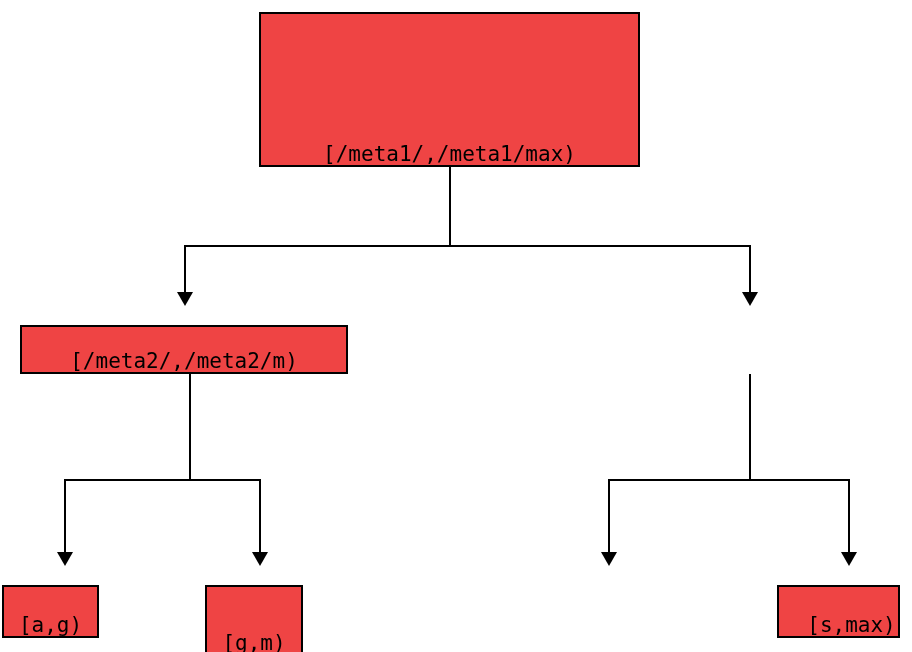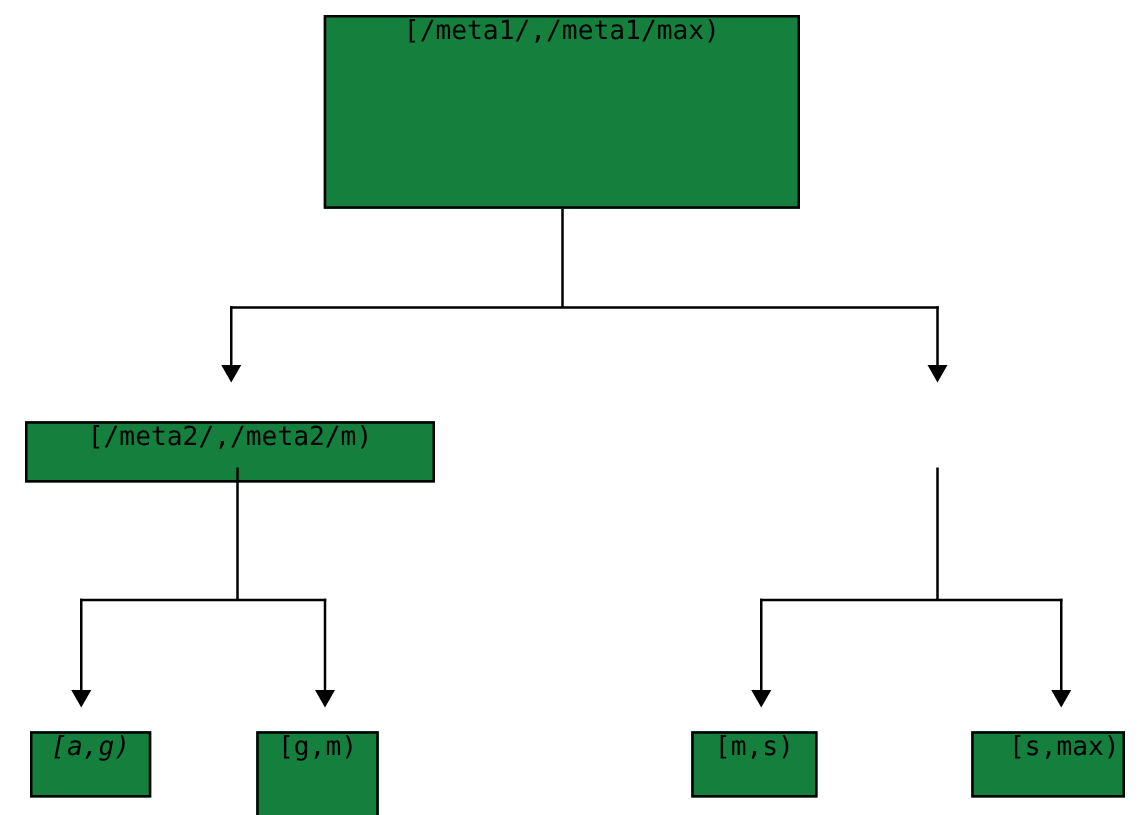--- a/index.html
+++ b/index.html
@@ -16,23 +16,23 @@
     width: 912px;
     height: 652px;
     background: #ffffff;
     overflow: hidden;
   }
   
   .node {
     position: absolute;
     box-sizing: border-box;
     border: 2px solid #000000;
-    background: #15803d;
+    background: #ef4444;
     display: flex;
-    align-items: flex-start;
+    align-items: flex-end;
     justify-content: center;
     color: #000000;
     white-space: pre;
     letter-spacing: 0px;
   }
   .node-label {
     display: block;
     line-height: 1;
   }
   .node.root        { font-size: 21px; }
@@ -68,48 +68,45 @@
     <span class="node-label">[/meta1/,/meta1/max)</span>
   </div>
 
   <div class="edge-v" style="left:449px; top:167px; height:79px;"></div>
   <div class="edge-h" style="left:184px; top:245px; width:567px;"></div>
   <div class="edge-v" style="left:184px; top:245px; height:48px;"></div>
   <div class="arrow-head" style="left:177px; top:292px;"></div>
   <div class="edge-v" style="left:749px; top:245px; height:48px;"></div>
   <div class="arrow-head" style="left:742px; top:292px;"></div>
 
-  <div class="node level2" style="left:20px; top:325px; width:328px; height:49px;margin-top:12px;">
+  <div class="node level2" style="left:20px; top:325px; width:328px; height:49px;">
     <span class="node-label">[/meta2/,/meta2/m)</span>
   </div>
 
 
   <div class="edge-v" style="left:189px; top:374px; height:106px;"></div>
   <div class="edge-h" style="left:64px; top:479px; width:197px;"></div>
   <div class="edge-v" style="left:64px; top:479px; height:74px;"></div>
   <div class="arrow-head" style="left:57px; top:552px;"></div>
   <div class="edge-v" style="left:259px; top:479px; height:74px;"></div>
   <div class="arrow-head" style="left:252px; top:552px;"></div>
 
   <div class="edge-v" style="left:749px; top:374px; height:106px;"></div>
   <div class="edge-h" style="left:608px; top:479px; width:242px;"></div>
   <div class="edge-v" style="left:608px; top:479px; height:74px;"></div>
   <div class="arrow-head" style="left:601px; top:552px;"></div>
   <div class="edge-v" style="left:848px; top:479px; height:74px;"></div>
   <div class="arrow-head" style="left:841px; top:552px;"></div>
 
-  <div class="node leaf" style="left:24px; top:585px; width:97px; height:53px;font-style:italic;">
+  <div class="node leaf" style="left:2px; top:585px; width:97px; height:53px;">
     <span class="node-label">[a,g)</span>
   </div>
 
   <div class="node leaf" style="left:205px; top:585px; width:98px; height:71px;">
     <span class="node-label">[g,m)</span>
   </div>
 
-  <div class="node leaf" style="left:553px; top:585px; width:101px; height:53px;">
-    <span class="node-label">[m,s)</span>
-  </div>
 
   <div class="node leaf" style="left:777px; top:585px; width:123px; height:53px;padding-left:26px;">
     <span class="node-label">[s,max)</span>
   </div>
 
 </div>
 
 </body></html>

